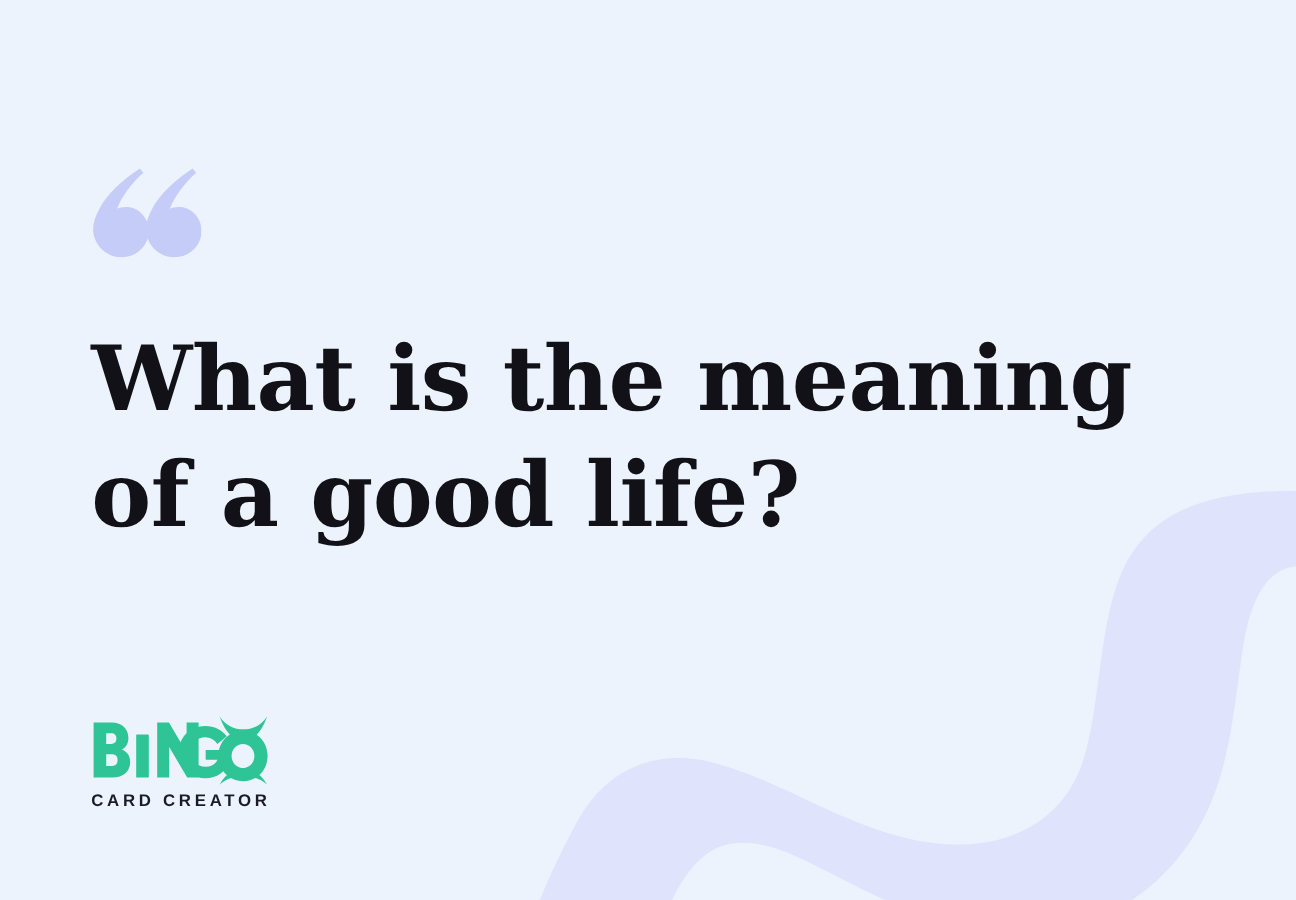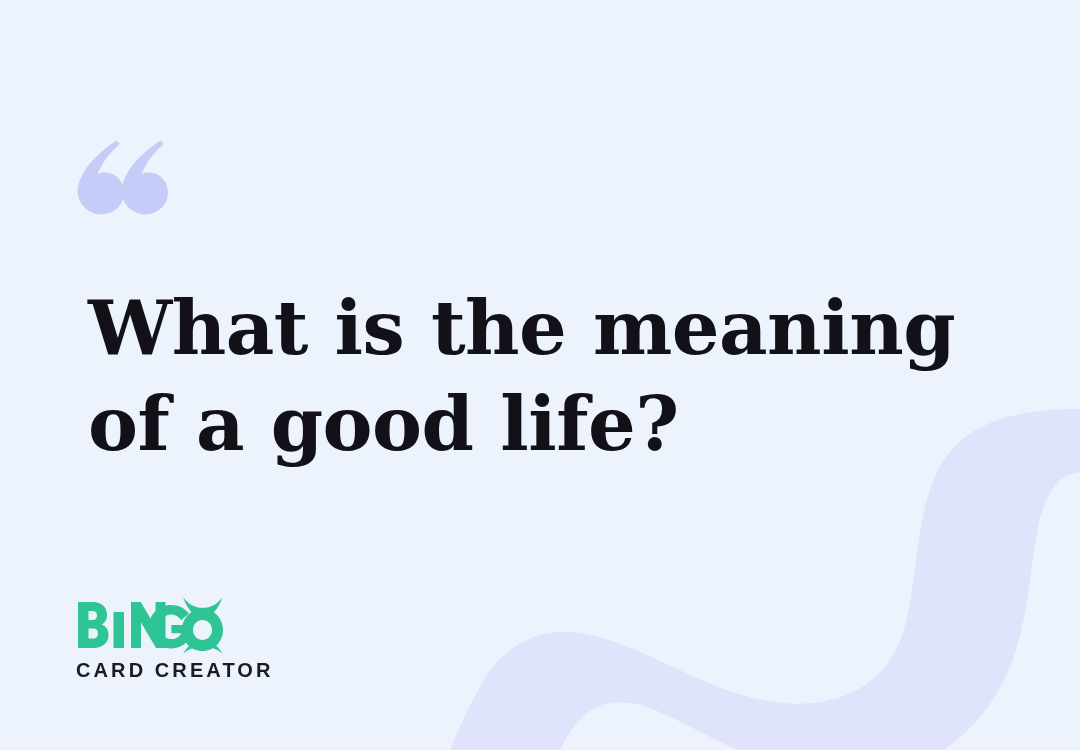--- a/index.html
+++ b/index.html
@@ -38,21 +38,21 @@
     width: 92px;
     height: 78px;
   }
 
   
   #headline {
     position: absolute;
     left: 76px;
     top: 268px;
     width: 930px;
-    margin: 12px;
+    margin: 0;
     font-family: "DejaVu Serif", "Liberation Serif", serif;
     font-weight: 700;
     font-size: 75px;
     line-height: 1.28;
     letter-spacing: -0.5px;
     color: #121118;
     word-spacing: 1px;
   }
 
   
@@ -64,21 +64,21 @@
   #logo-mark {
     display: block;
     width: 148px;
     height: 58px;
   }
   #logo-tagline {
     display: block;
     margin-top: 5px;
     font-family: "Liberation Sans", sans-serif;
     font-weight: 700;
-    font-size: 20px;
+    font-size: 14px;
     letter-spacing: 3.1px;
     color: #1b1b26;
     white-space: nowrap;
   }
 </style>
 </head>
 <body>
 
 <div id="card">
 

